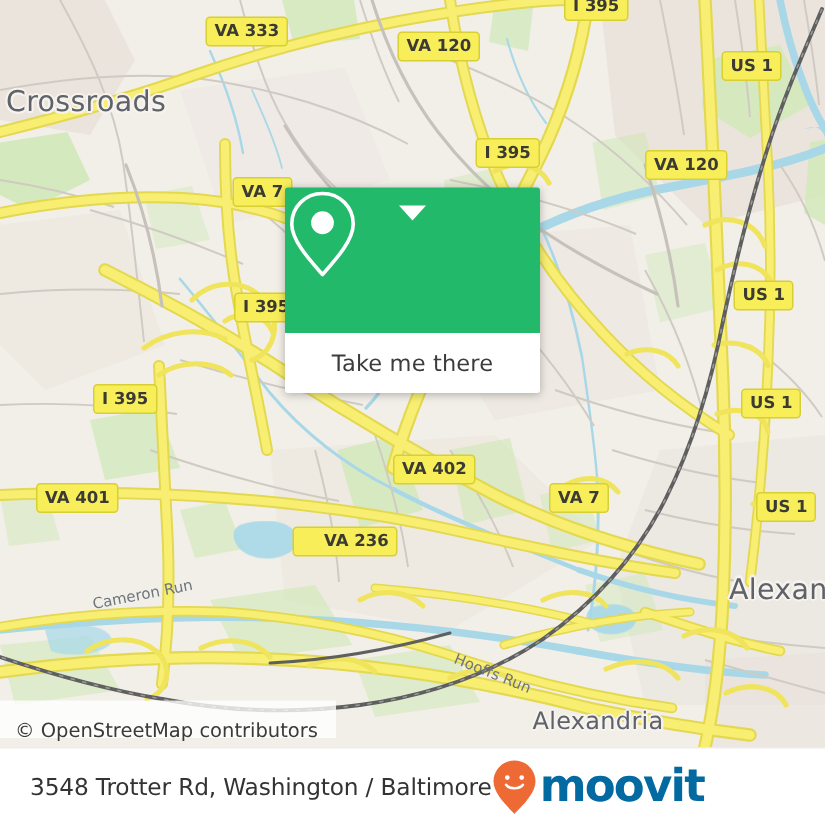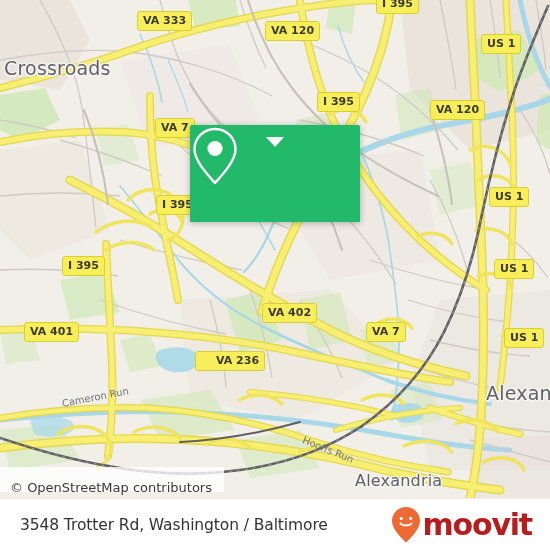--- a/index.html
+++ b/index.html
@@ -91,32 +91,32 @@
   }
   #attrib-text{
     font-family:"DejaVu Sans", sans-serif;
     font-size:13px;color:#3a3a3a;white-space:nowrap;
   }
 
   
   #footer{
     position:absolute;left:0;top:498px;width:550px;height:52px;
     background:#ffffff;
-    display:flex;align-items:center;justify-content:space-between;
+    display:flex;align-items:center;
     padding:0 18px 0 20px;box-sizing:border-box;
     border-top:1px solid #ececec;
   }
   #footer-address{
     font-family:"DejaVu Sans", sans-serif;
     font-size:15.5px;color:#333;white-space:nowrap;letter-spacing:-.1px;
   }
   #brand{display:flex;align-items:center;gap:2px;}
   #brand-word{
     font-family:"DejaVu Sans", sans-serif;
-    font-weight:700;font-size:30px;color:#b91c1c;letter-spacing:-1.2px;
+    font-weight:700;font-size:30px;color:#0369a1;letter-spacing:-1.2px;
   }
 </style>
 </head>
 <body>
 
 <div id="app">
 
   <div id="map">
 
     <svg width="550" height="498" viewBox="0 0 550 498">
@@ -342,20 +342,23 @@
     <div class="water-label" style="left:62px;top:398px;transform:rotate(-11deg);transform-origin:left center;">Cameron Run</div>
     <div class="water-label" style="left:303px;top:434px;transform:rotate(22deg);transform-origin:left center;">Hooffs Run</div>
 
     <div id="card">
       <div id="card-green">
         <svg width="50" height="62" viewBox="0 0 50 62">
           <path d="M25 4 C13.5 4 4.5 13 4.5 24.3 C4.5 36 18 50 25 58 C32 50 45.5 36 45.5 24.3 C45.5 13 36.5 4 25 4 Z" fill="none" stroke="#ffffff" stroke-width="2.4" stroke-linejoin="round"></path>
           <circle cx="25" cy="23.5" r="7.6" fill="#ffffff"></circle>
         </svg>
       </div>
+      <div id="card-white">
+        <span id="card-label">Take me there</span>
+      </div>
     </div>
     <div id="card-tip"></div>
 
     <div id="attrib">
       <span id="attrib-text">© OpenStreetMap contributors</span>
     </div>
   </div>
 
   <div id="footer">
     <span id="footer-address">3548 Trotter Rd, Washington / Baltimore</span>

